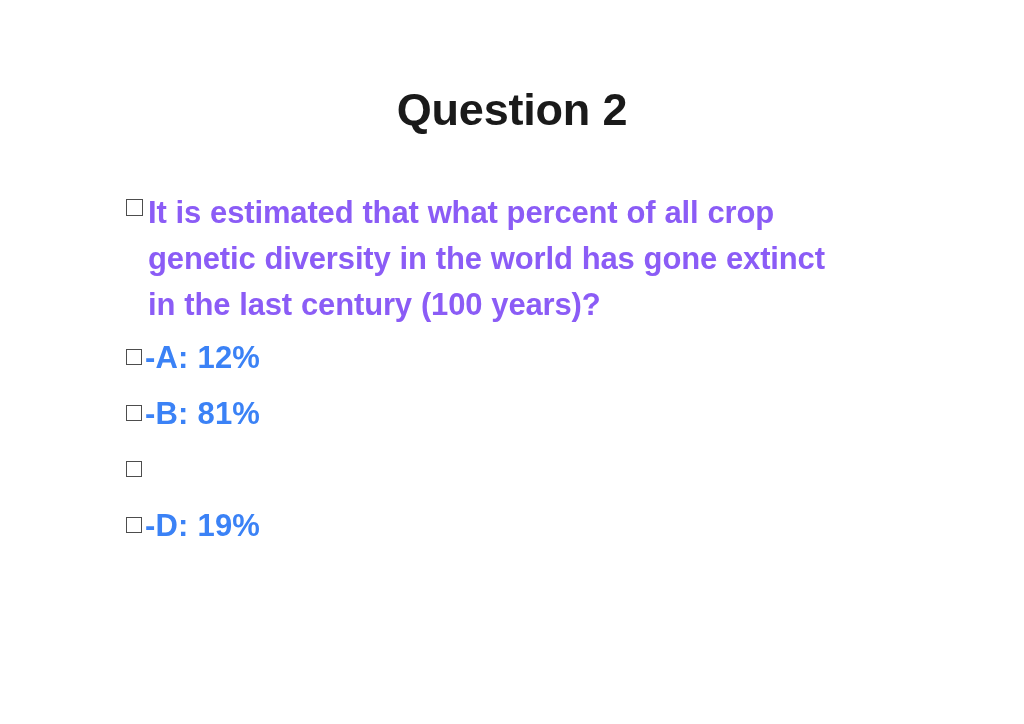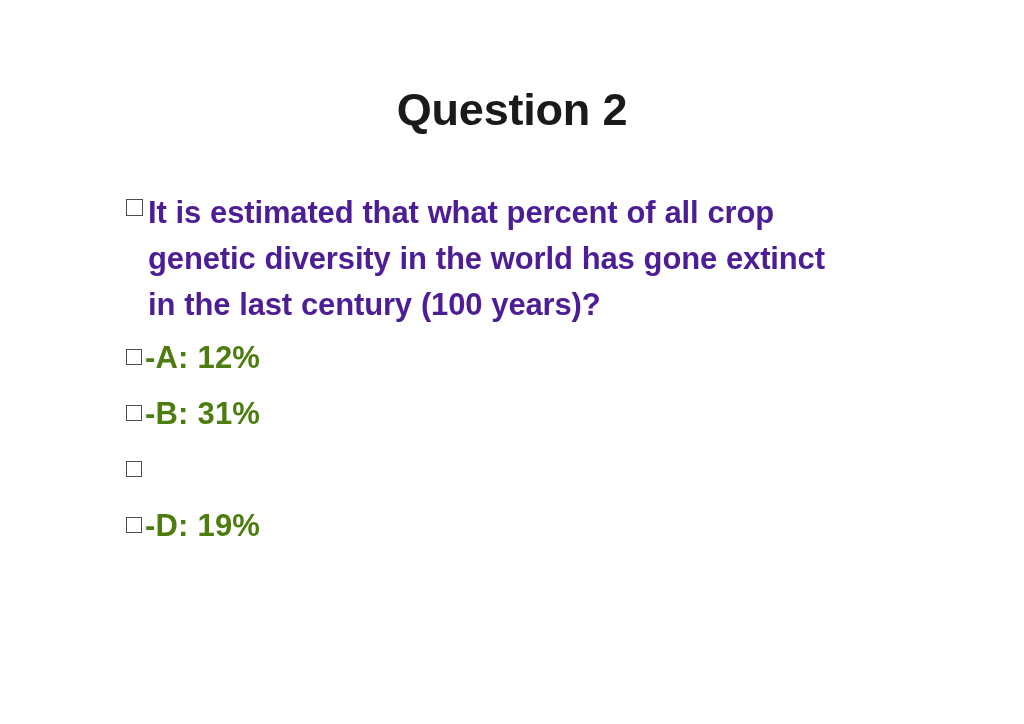--- a/index.html
+++ b/index.html
@@ -62,21 +62,21 @@
     margin-top: 9px;
     margin-right: 5px;
   }
 
   .bullet-text {
     flex: 1 1 auto;
     font-size: 31px;
     font-weight: bold;
     line-height: 46px;
     letter-spacing: -0.15px;
-    color: #4c1d95;
+    color: #8b5cf6;
     word-spacing: 0.5px;
   }
 
   
   .question-row .bullet-text {
     max-width: 712px;
   }
 
   
   .options {
@@ -94,21 +94,21 @@
     height: 16px;
     margin-top: 9px;
     margin-right: 3px;
   }
 
   .option-text {
     font-size: 31px;
     font-weight: bold;
     line-height: 36px;
     letter-spacing: 0.2px;
-    color: #4d7c0f;
+    color: #3b82f6;
     white-space: nowrap;
   }
 </style>
 </head>
 <body>
 
 <div class="slide">
 
   <div class="slide-title">Question 2</div>
 
@@ -121,21 +121,21 @@
 
     <div class="options">
 
       <div class="option-row">
         <span class="sq-bullet"></span>
         <span class="option-text">-A: 12%</span>
       </div>
 
       <div class="option-row">
         <span class="sq-bullet"></span>
-        <span class="option-text">-B: 31%</span>
+        <span class="option-text">-B: 81%</span>
       </div>
 
       <div class="option-row">
         <span class="sq-bullet"></span>
       </div>
 
       <div class="option-row">
         <span class="sq-bullet"></span>
         <span class="option-text">-D: 19%</span>
       </div>

